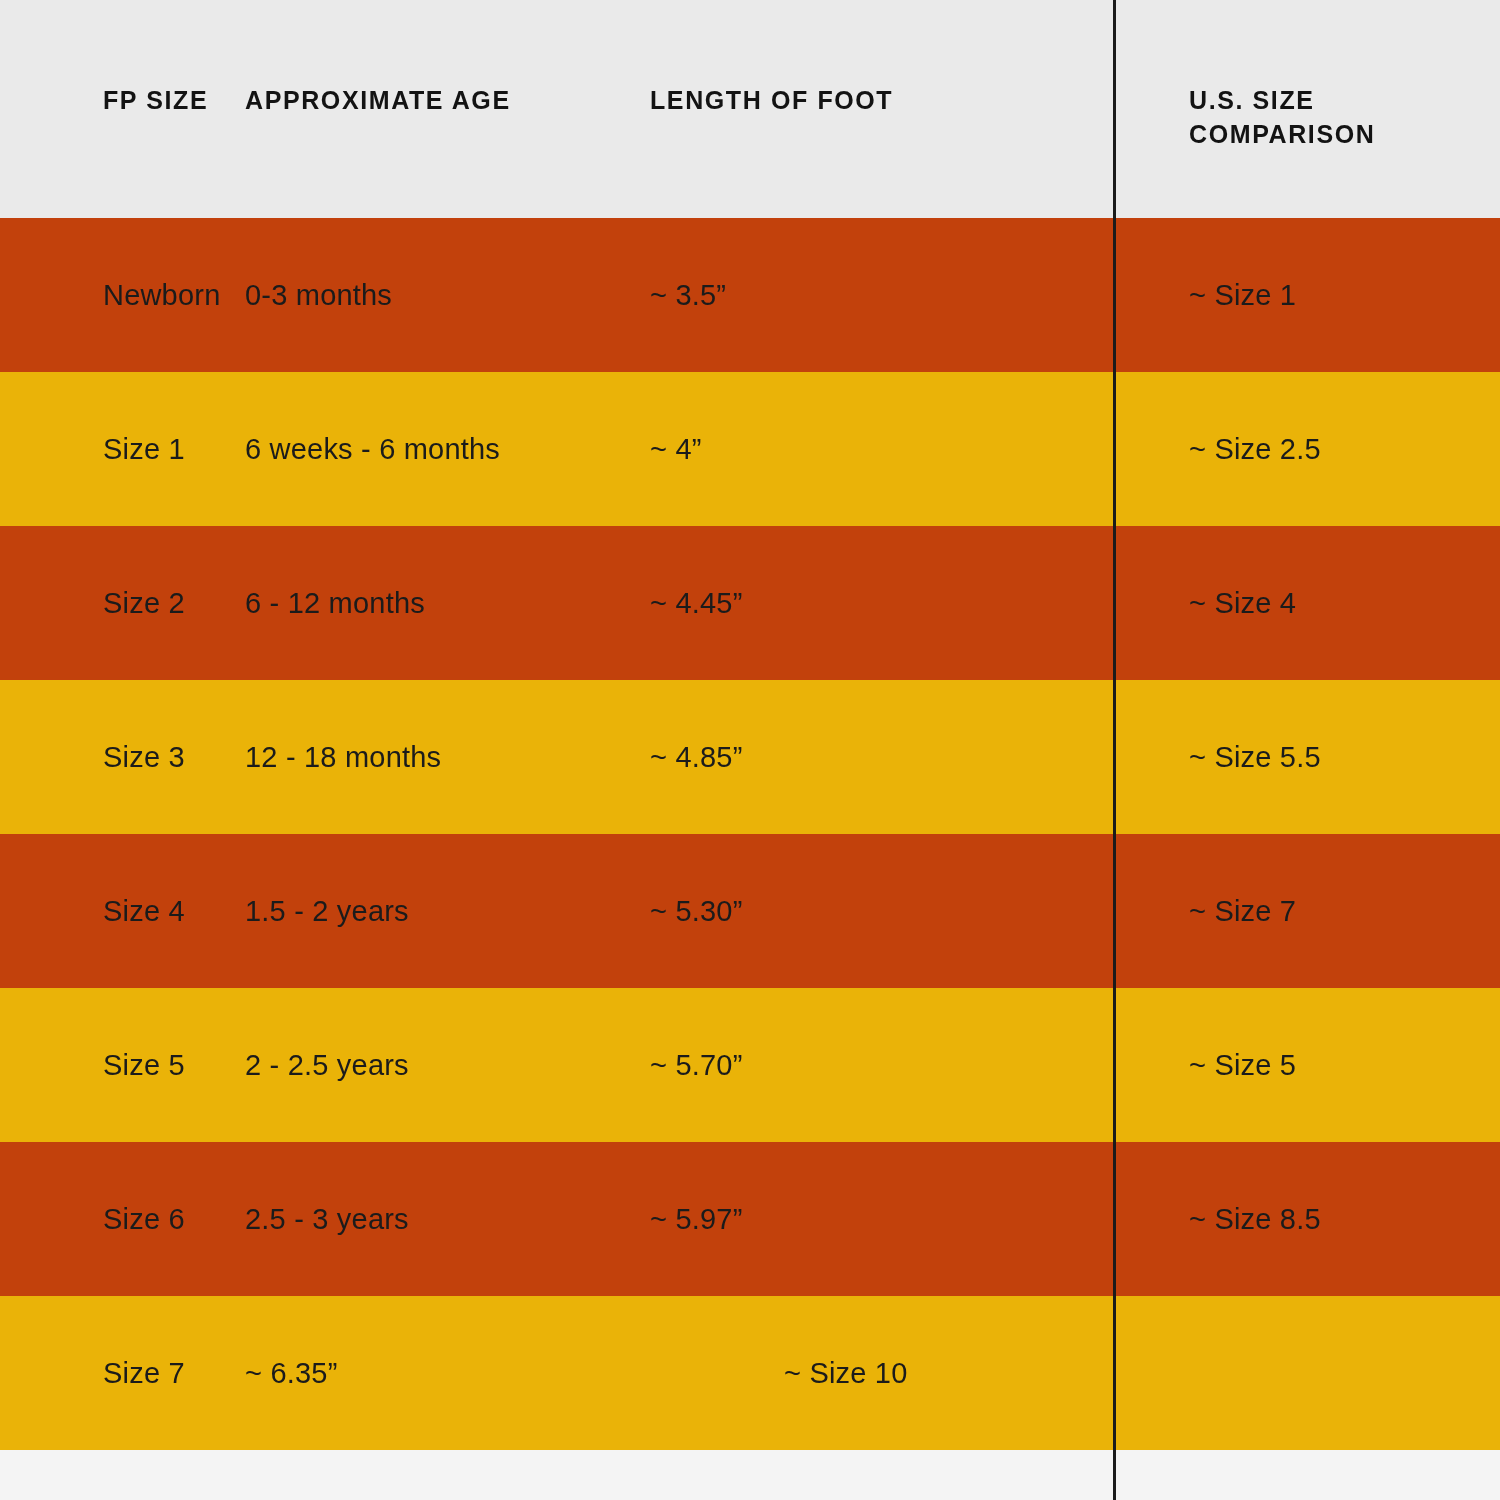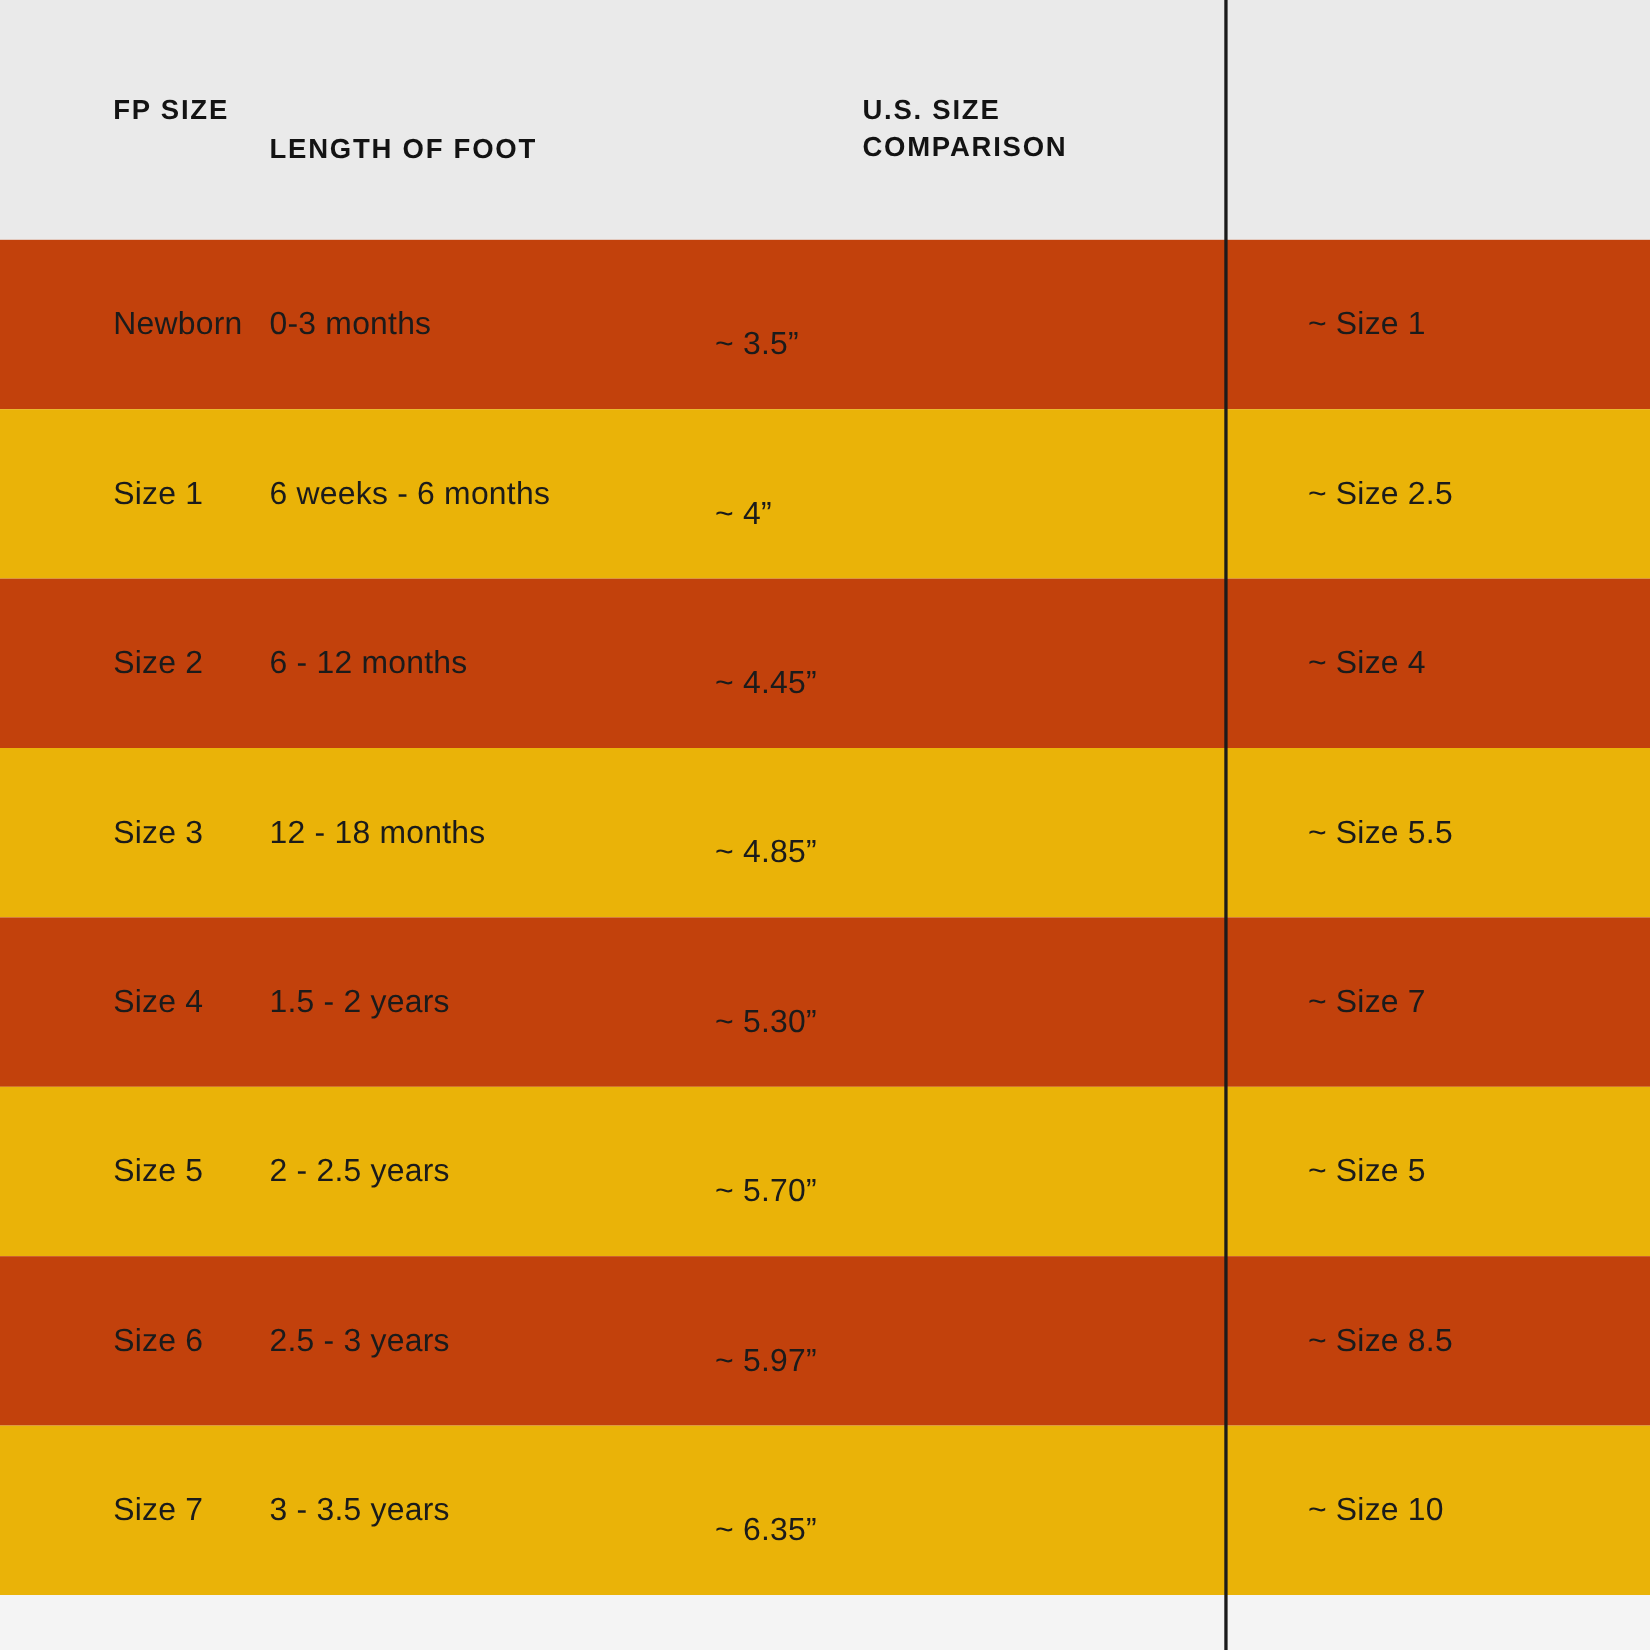--- a/index.html
+++ b/index.html
@@ -63,21 +63,21 @@
 
   .row-light { background: #c2410c; }
   .row-dark  { background: #eab308; }
 
   .cell {
     box-sizing: border-box;
   }
 
   .col-0 { width: 245px; padding-left: 103px; }
   .col-1 { width: 405px; padding-left: 0px; }
-  .col-2 { width: 463px; padding-left: 0px; margin-top: 36px; }
+  .col-2 { width: 463px; padding-left: 0px; }
   .col-3 { width: 387px; padding-left: 76px; }
 
   .header-row .col-0 { padding-left: 103px; }
   .header-row .col-3 { padding-left: 76px; }
 
   .cell-text {
     display: block;
     white-space: pre-line;
   }
 </style>
@@ -85,20 +85,23 @@
 <body>
 
 <div class="size-table">
 
   <div class="vline"></div>
 
   <div class="row header-row">
     <div class="cell col-0">
       <span class="cell-text">FP SIZE</span>
     </div>
+    <div class="cell col-1">
+      <span class="cell-text">APPROXIMATE AGE</span>
+    </div>
     <div class="cell col-2">
       <span class="cell-text">LENGTH OF FOOT</span>
     </div>
     <div class="cell col-3">
       <span class="cell-text">U.S. SIZE
 COMPARISON</span>
     </div>
   </div>
 
   <div class="row body-row row-light">
@@ -203,23 +206,20 @@
     </div>
     <div class="cell col-3">
       <span class="cell-text">~ Size 8.5</span>
     </div>
   </div>
 
   <div class="row body-row row-dark">
     <div class="cell col-0">
       <span class="cell-text">Size 7</span>
     </div>
-    <div class="cell col-1">
-      <span class="cell-text">3 - 3.5 years</span>
-    </div>
     <div class="cell col-2">
       <span class="cell-text">~ 6.35”</span>
     </div>
     <div class="cell col-3">
       <span class="cell-text">~ Size 10</span>
     </div>
   </div>
 
 </div>
 

